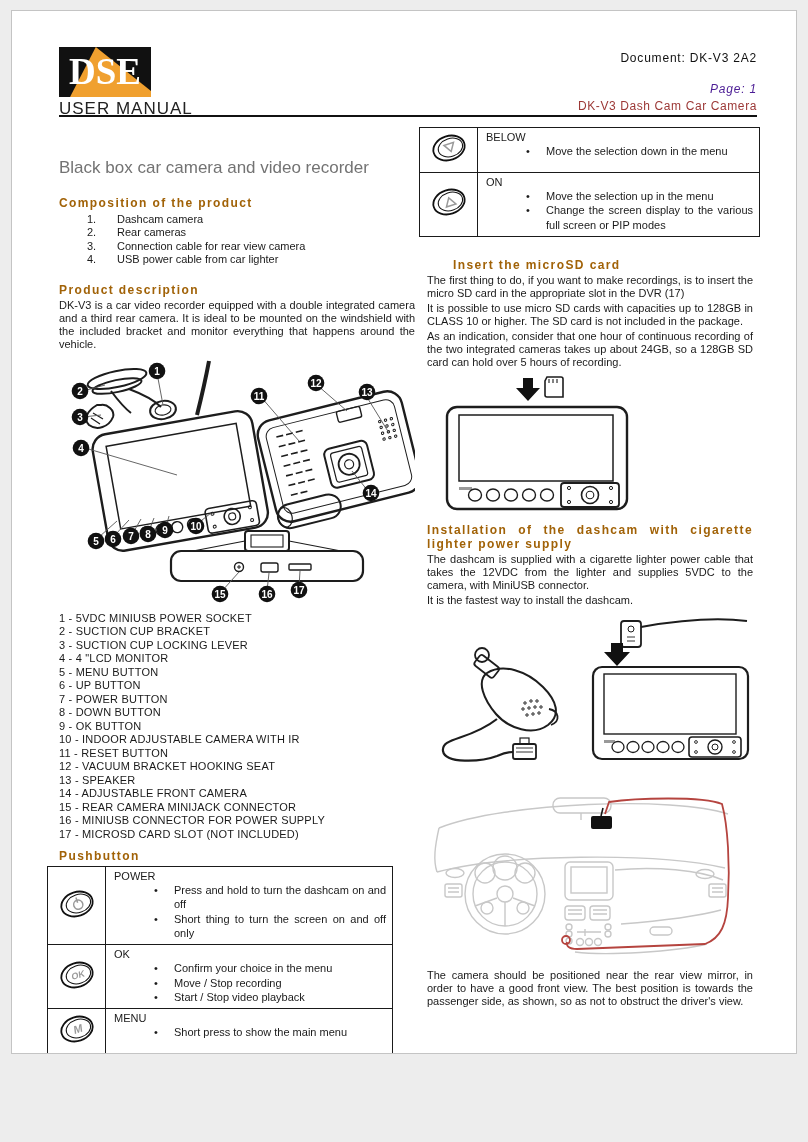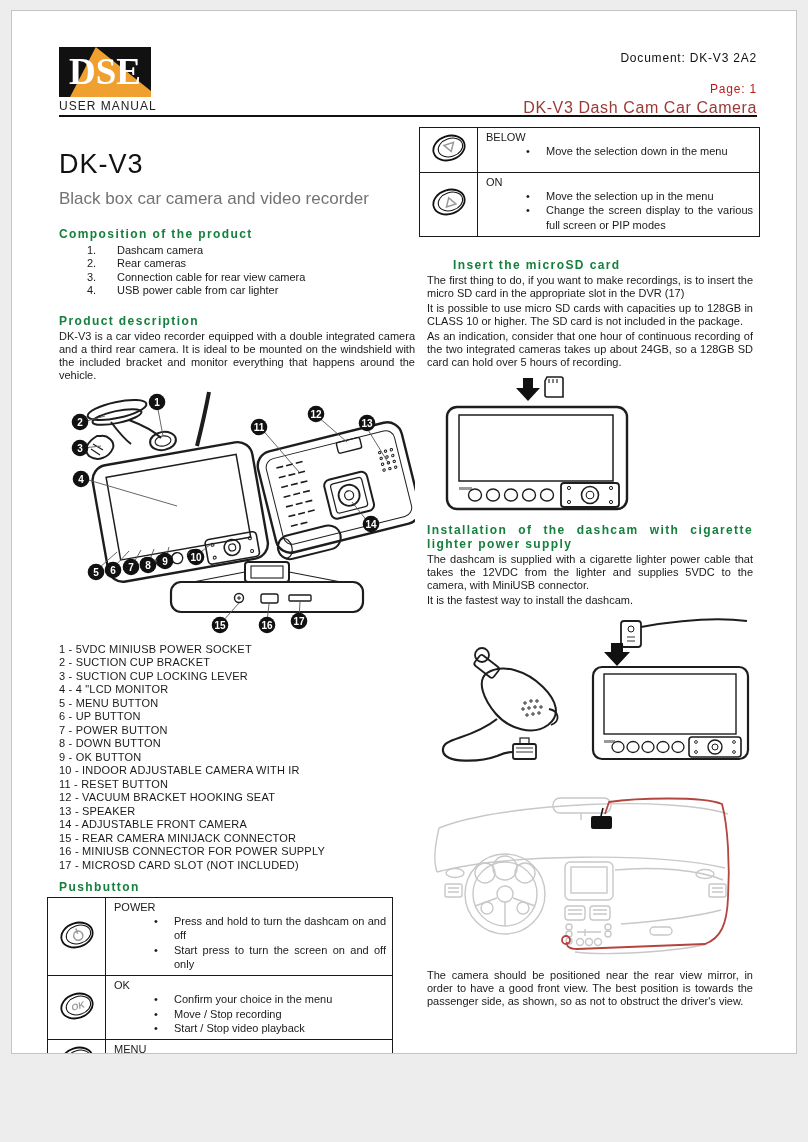--- a/index.html
+++ b/index.html
@@ -20,34 +20,34 @@
     overflow:hidden;
   }
 
   
   .logo-box { position:absolute; left:47px; top:36px; width:92px; height:50px; background:#111111; overflow:hidden; }
   .logo-tri { position:absolute; left:0; top:0; width:100%; height:100%; background:#f0a02f;
               clip-path:polygon(40% 0, 100% 88%, 100% 100%, 12% 100%); }
   .logo-text { position:absolute; left:0; top:1px; width:100%; text-align:center;
                font-family:"Liberation Serif", serif; font-weight:bold; font-size:37px;
                color:#ffffff; letter-spacing:0px; line-height:48px; }
-  .user-manual { position:absolute; left:47px; top:88px; font-size:12px; letter-spacing:1px; color:#222; }
+  .user-manual { position:absolute; left:47px; top:88px; font-size:17px; letter-spacing:1px; color:#222; }
   .header-right { position:absolute; right:39px; top:40px; text-align:right; }
   .doc-number { font-size:12px; letter-spacing:0.8px; color:#111; }
-  .page-number { font-size:12px; letter-spacing:0.8px; color:#b91c1c; margin-top:17px; }
-  .doc-subtitle { font-size:16px; letter-spacing:0.6px; color:#9c3836; margin-top:3px; }
+  .page-number { font-size:12px; letter-spacing:0.8px; color:#4c1d95; margin-top:17px;font-style:italic; }
+  .doc-subtitle { font-size:12px; letter-spacing:0.6px; color:#9c3836; margin-top:3px; }
   .header-rule { position:absolute; left:47px; right:39px; top:104px; height:2px; background:#111; }
 
   
   .col-left  { position:absolute; left:47px;  top:138px; width:356px; }
   .col-right { position:absolute; left:415px; top:113px; width:326px; }
 
   h1.model { margin:0; font-size:27px; font-weight:normal; letter-spacing:1px; color:#111; }
   .tagline { margin-top:6px; font-size:17px; line-height:25px; color:#737373; text-align:justify; }
-  .h3 { font-size:12px; font-weight:bold; letter-spacing:1.4px; color:#15803d; }
+  .h3 { font-size:12px; font-weight:bold; letter-spacing:1.4px; color:#a16207; }
   .mt16 { margin-top:16px; } .mt8 { margin-top:8px; } .mt20 { margin-top:21px;padding-left:26px; }
   p.body { margin:2px 0 0 0; font-size:11px; line-height:13px; text-align:justify; }
 
   .olist { margin:3px 0 0 28px; }
   .oitem { display:flex; font-size:11px; line-height:13.4px; }
   .onum  { width:30px; flex:none; }
 
   .parts { margin-top:5px; }
   .part-line { font-size:11px; line-height:13.5px; letter-spacing:0.2px; white-space:nowrap; }
 
@@ -90,21 +90,20 @@
   <div class="user-manual">USER MANUAL</div>
   <div class="header-right">
     <div class="doc-number">Document: DK-V3 2A2</div>
     <div class="page-number">Page: 1</div>
     <div class="doc-subtitle">DK-V3 Dash Cam Car Camera</div>
   </div>
   <div class="header-rule"></div>
 
   <div class="col-left">
 
-    <h1 class="model">DK-V3</h1>
     <div class="tagline">Black box car camera and video recorder</div>
 
     <div class="h3 mt16">Composition of the product</div>
     <div class="olist">
       <div class="oitem">
         <span class="onum">1.</span>
         <span>Dashcam camera</span>
       </div>
       <div class="oitem">
         <span class="onum">2.</span>
@@ -320,21 +319,21 @@
           </svg>
         </td>
         <td class="c2">
           <div class="blabel">POWER</div>
           <div class="brow">
                 <span class="bm">•</span>
                 <span class="bt">Press and hold to turn the dashcam on and off</span>
               </div>
           <div class="brow">
                 <span class="bm">•</span>
-                <span class="bt">Start press to turn the screen on and off only</span>
+                <span class="bt">Short thing to turn the screen on and off only</span>
               </div>
         </td>
       </tr>
       <tr>
         <td class="c1">
           <svg class="obtn" viewBox="0 0 44 36">
             <g transform="rotate(-18 22 18)">
               <ellipse cx="22" cy="18" rx="16" ry="12" fill="#fff" stroke="#111" stroke-width="1.8"></ellipse>
               <ellipse cx="23.5" cy="18" rx="12.5" ry="9" fill="none" stroke="#111" stroke-width="1"></ellipse>
               <text x="23" y="21.5" font-size="9" font-style="italic" font-weight="bold" fill="#9a9a9a" text-anchor="middle">OK</text>

